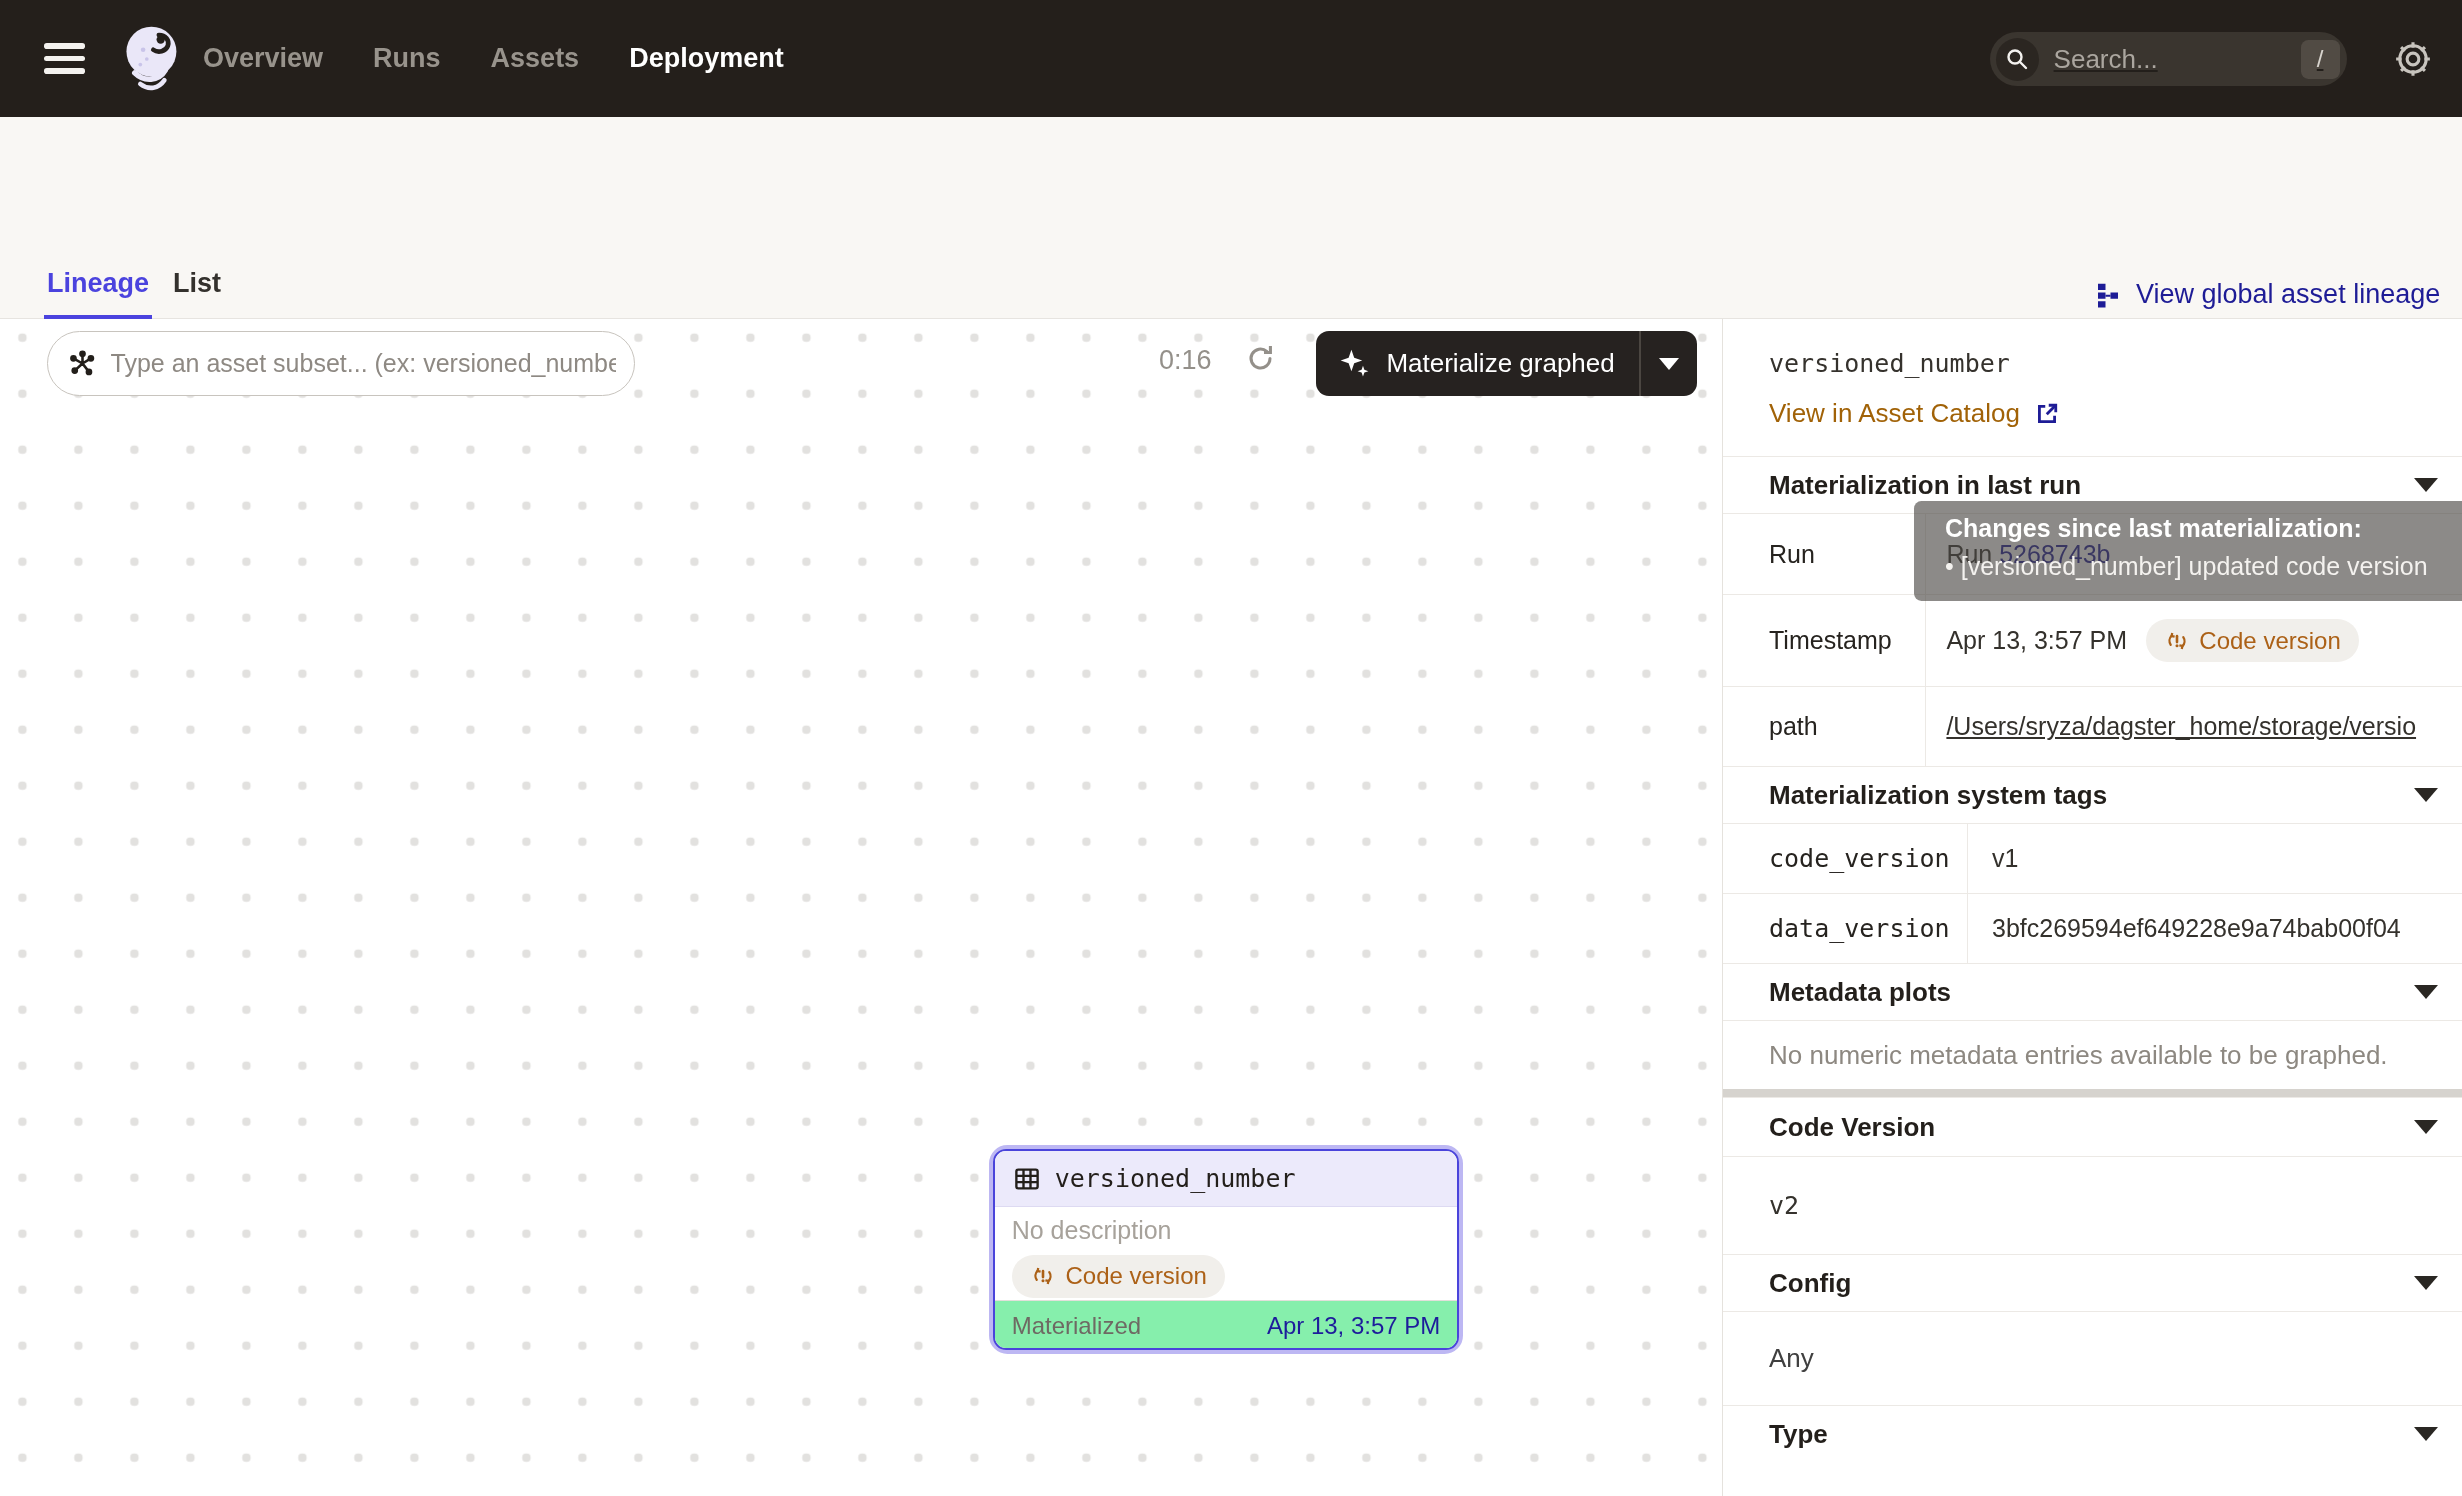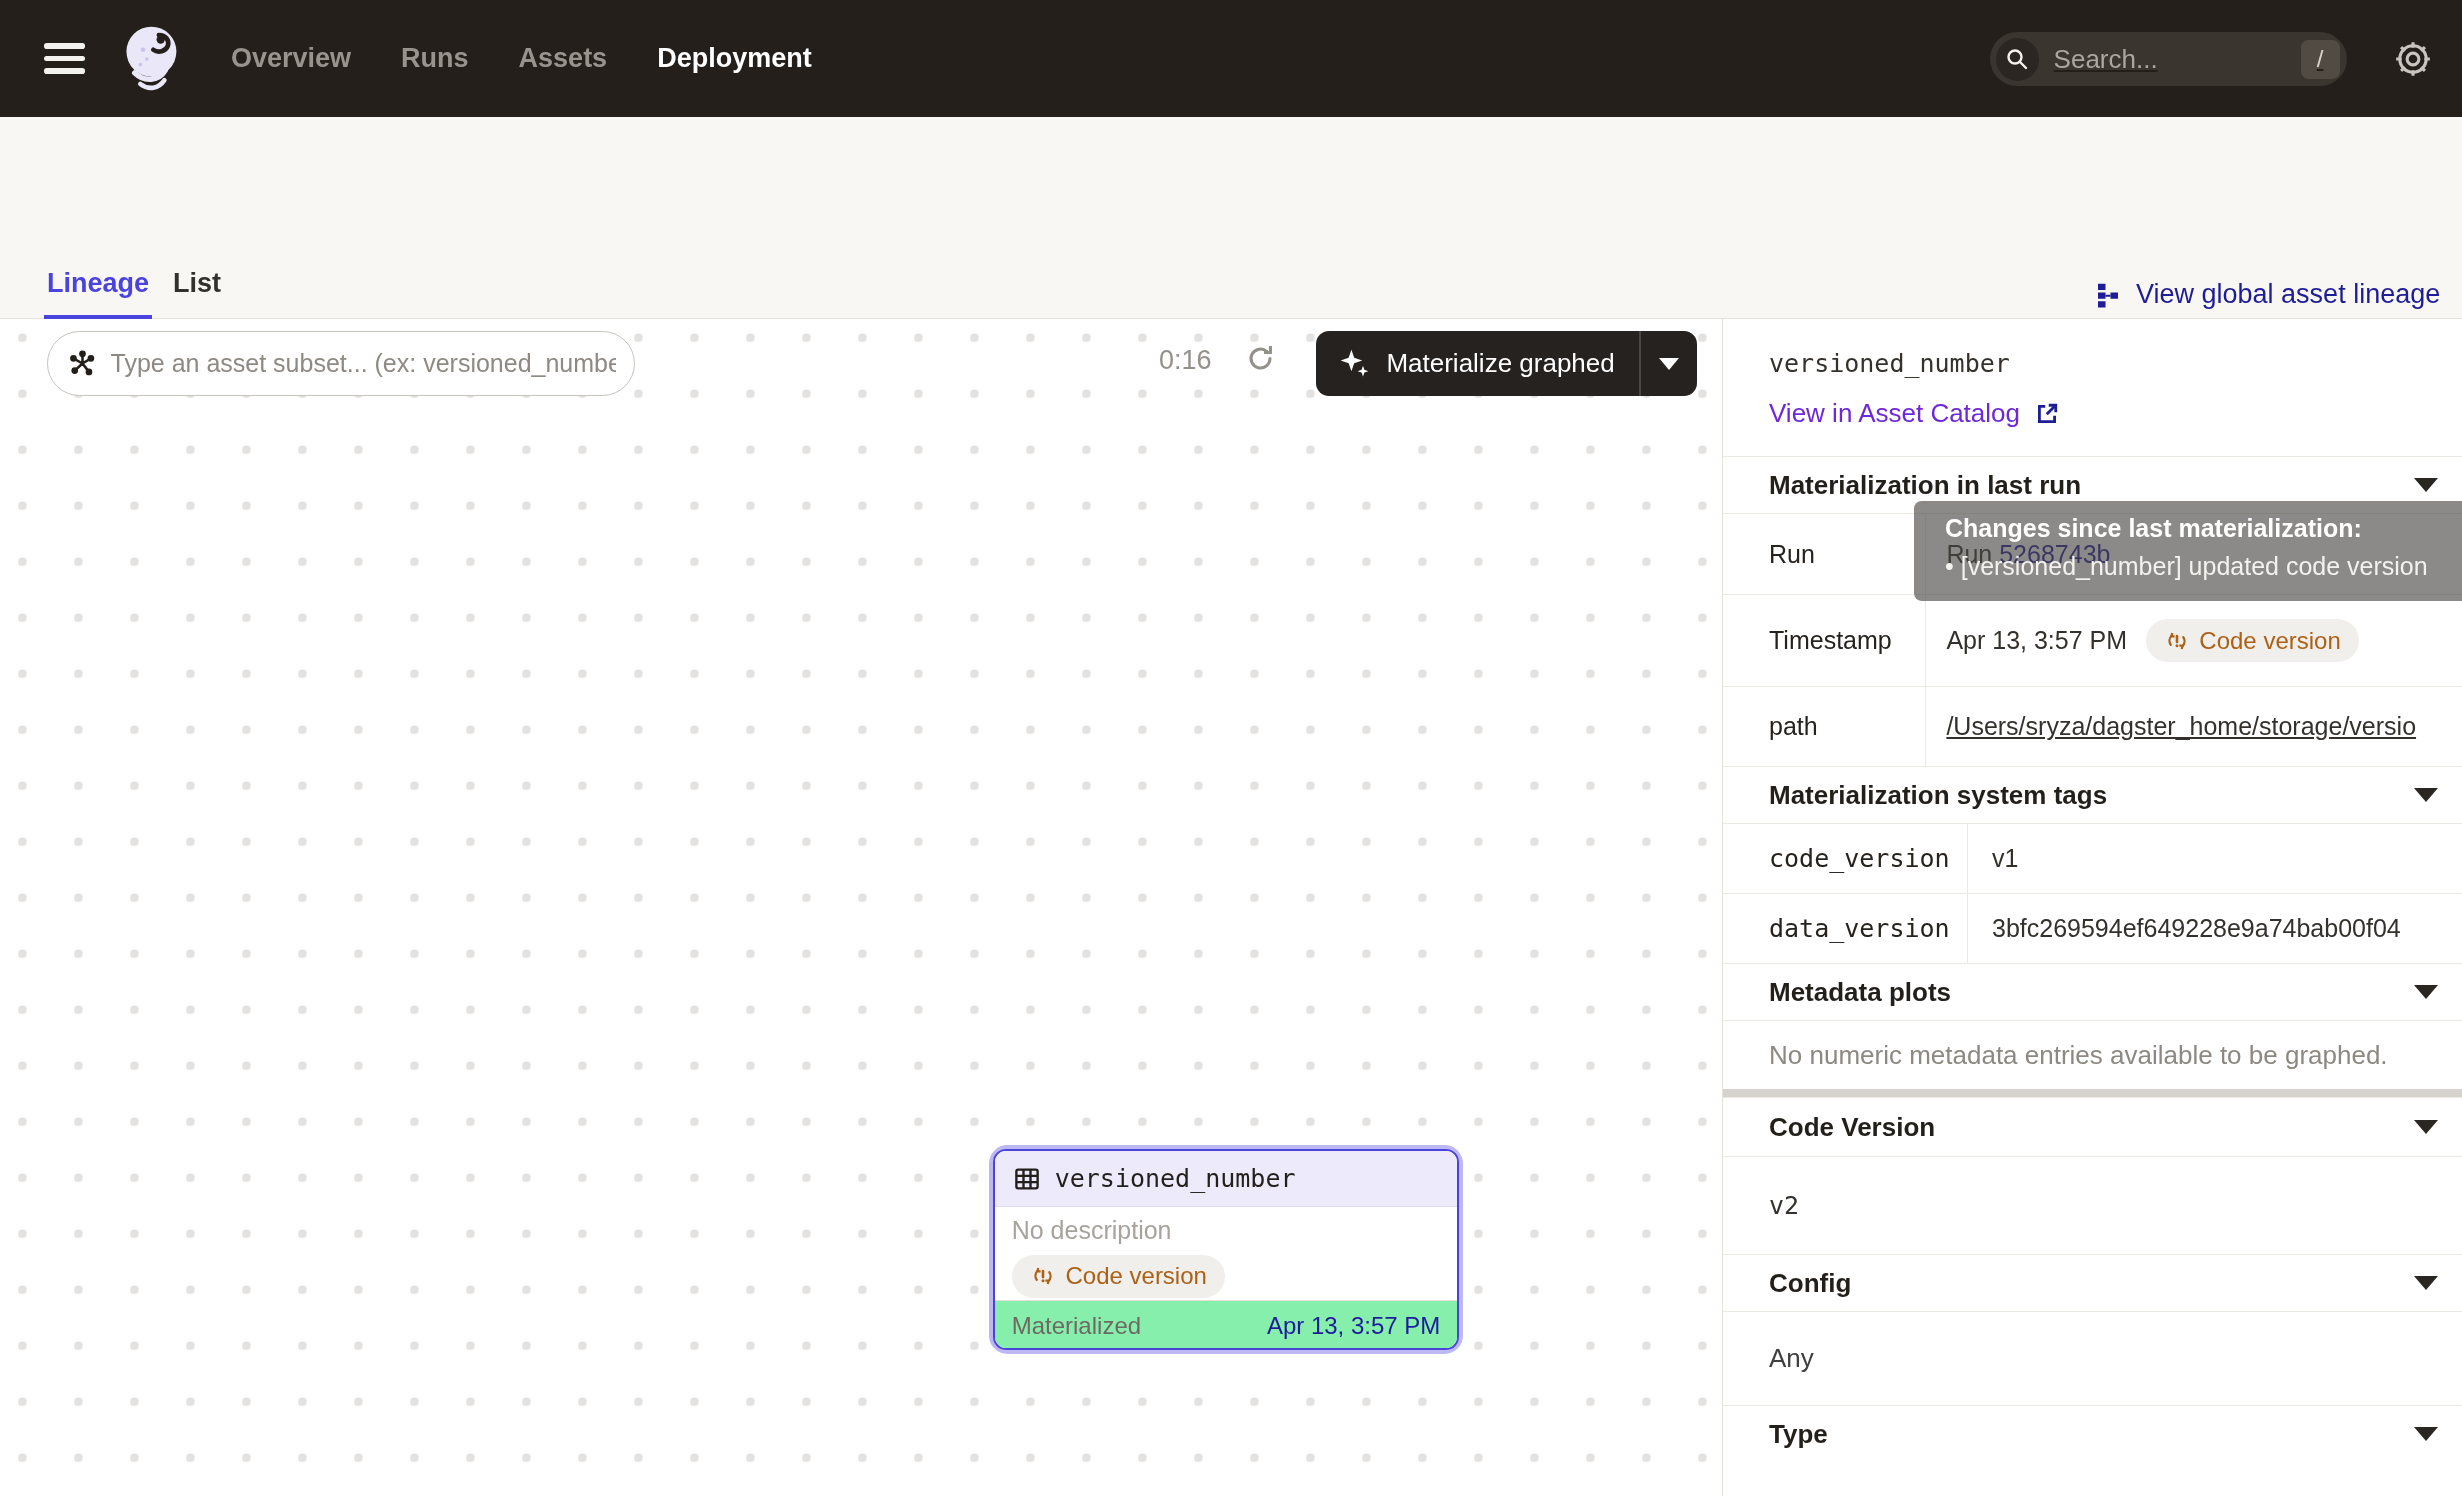--- a/index.html
+++ b/index.html
@@ -5,21 +5,21 @@
   * { margin:0; padding:0; box-sizing:border-box; }
   html,body { width:2462px; height:1497px; overflow:hidden; }
   body { font-family:"Liberation Sans", sans-serif; background:#F9F7F4; position:relative; color:#231F1B; }
   .mono { font-family:"DejaVu Sans Mono", monospace; }
 
   
   .topnav { position:absolute; left:0; top:0; width:2462px; height:117px; background:#241F1B; display:flex; align-items:center; }
   .hamburger { width:41px; height:31px; margin-left:44px; display:flex; flex-direction:column; justify-content:space-between; cursor:pointer; }
   .hamburger span { display:block; height:5.6px; border-radius:2.8px; background:#F4F2EF; }
   .logo { width:65px; height:74px; margin-left:33px; }
-  .navlinks { display:flex; gap:50px; margin-left:48px; }
+  .navlinks { display:flex; gap:50px; margin-left:20px; }
   .navlink { font-size:27px; color:#98938C; font-weight:600; cursor:pointer; }
   .navlink.active { color:#FFFFFF; }
   .searchbox { position:absolute; left:1990px; top:32px; width:357px; height:54px; background:#3A352F; border-radius:27px; display:flex; align-items:center;text-decoration:underline; }
   .search-circle { width:43px; height:43px; border-radius:50%; background:#2B2621; margin-left:5.6px; display:flex; align-items:center; justify-content:center; }
   .search-ph { margin-left:15px; font-size:26px; color:#ABA69F; flex:1; }
   .slash-badge { width:39px; height:39px; margin-right:7.4px; border-radius:7.4px; background:#514B44; color:#D8D4CE; font-size:24px; display:flex; align-items:center; justify-content:center; }
   .gear { position:absolute; left:2389px; top:35px; width:48px; height:48px; display:flex; align-items:center; justify-content:center; }
 
   
   .pagehead { position:absolute; left:0; top:117px; width:2462px; height:143px; background:#F9F7F4; }
@@ -66,21 +66,21 @@
   .node-foot .s { font-size:24px; color:#6E6963; }
   .node-foot .d { font-size:24px; color:#1D1C9B; }
 
   
   .zoomcol { position:absolute; left:1671px; top:703px; width:52px; }
 
   
   .panel { position:absolute; left:1722px; top:319px; width:740px; height:1178px; background:#FFFFFF; border-left:1.9px solid #E5E2DD; }
   .p-top { height:137px; padding:30px 0 0 46px; }
   .p-title { font-size:25px; color:#35322D; }
-  .p-cat { margin-top:20.4px; display:flex; align-items:center; gap:13px; font-size:26px; color:#6d28d9; cursor:pointer; }
+  .p-cat { margin-top:20.4px; display:flex; align-items:center; gap:13px; font-size:26px; color:#a16207; cursor:pointer; }
   .sec-head { height:57px; border-top:1.9px solid #ECE9E5; display:flex; align-items:center; padding:0 24px 0 46px; position:relative; }
   .sec-head .h { font-size:26px; font-weight:700; color:#231F1B; }
   .sec-caret { position:absolute; right:24px; width:0; height:0; border-left:12px solid transparent; border-right:12px solid transparent; border-top:14px solid #2A2723; cursor:pointer; }
   .trow { display:flex; border-top:1.9px solid #ECE9E5; align-items:center; }
   .trow .lbl { width:202px; padding-left:46px; font-size:25px; color:#26231F; flex-shrink:0; }
   .trow .val { border-left:1.9px solid #ECE9E5; align-self:stretch; display:flex; align-items:center; padding-left:20.4px; font-size:25px; color:#34312C; white-space:nowrap; }
   .tagrow .lbl { width:244px; }
   .tagrow .val { padding-left:24px; }
   .link-navy { color:#1E1C96; cursor:pointer; }
   .path-val { text-decoration:underline; cursor:pointer; }

